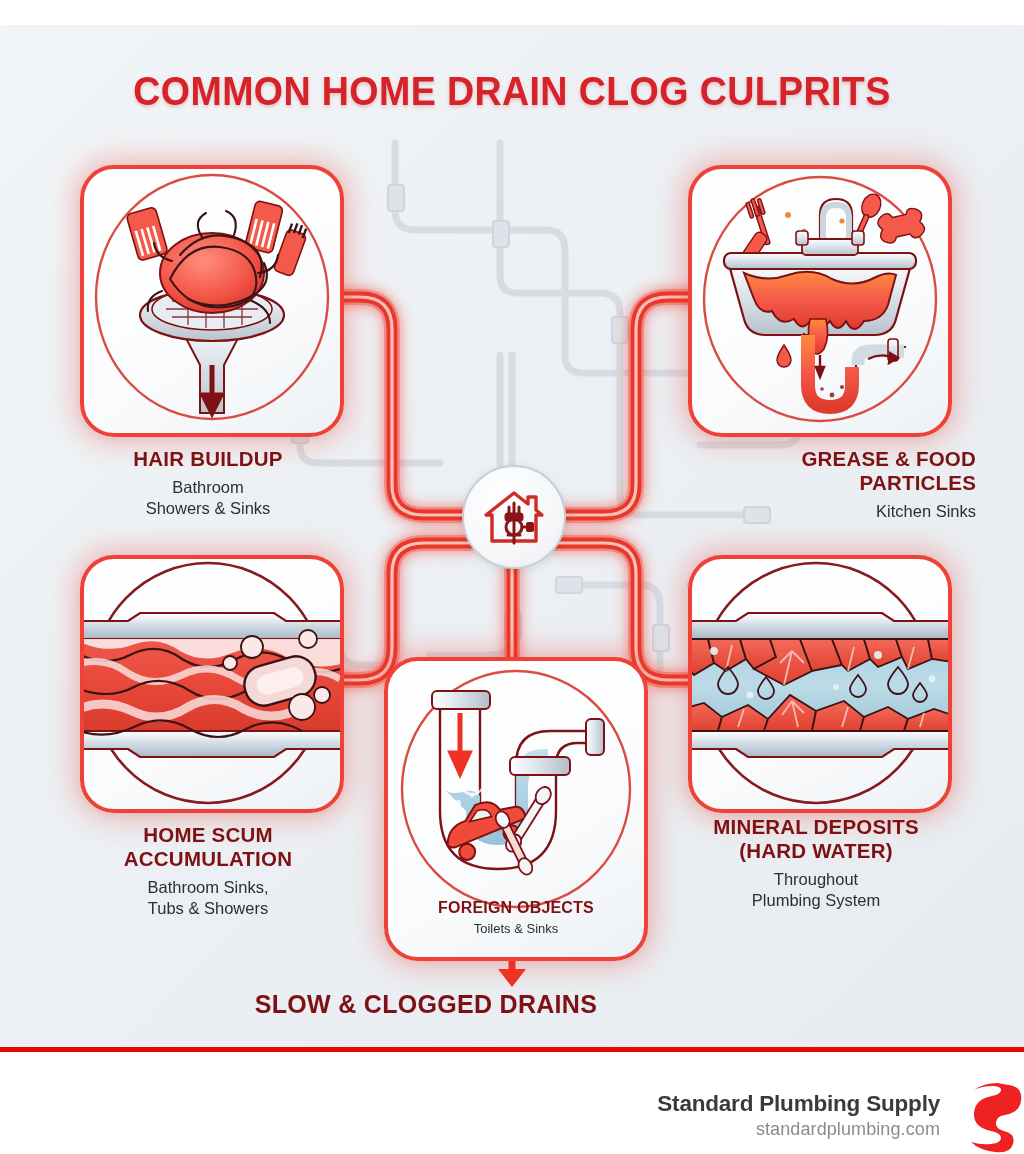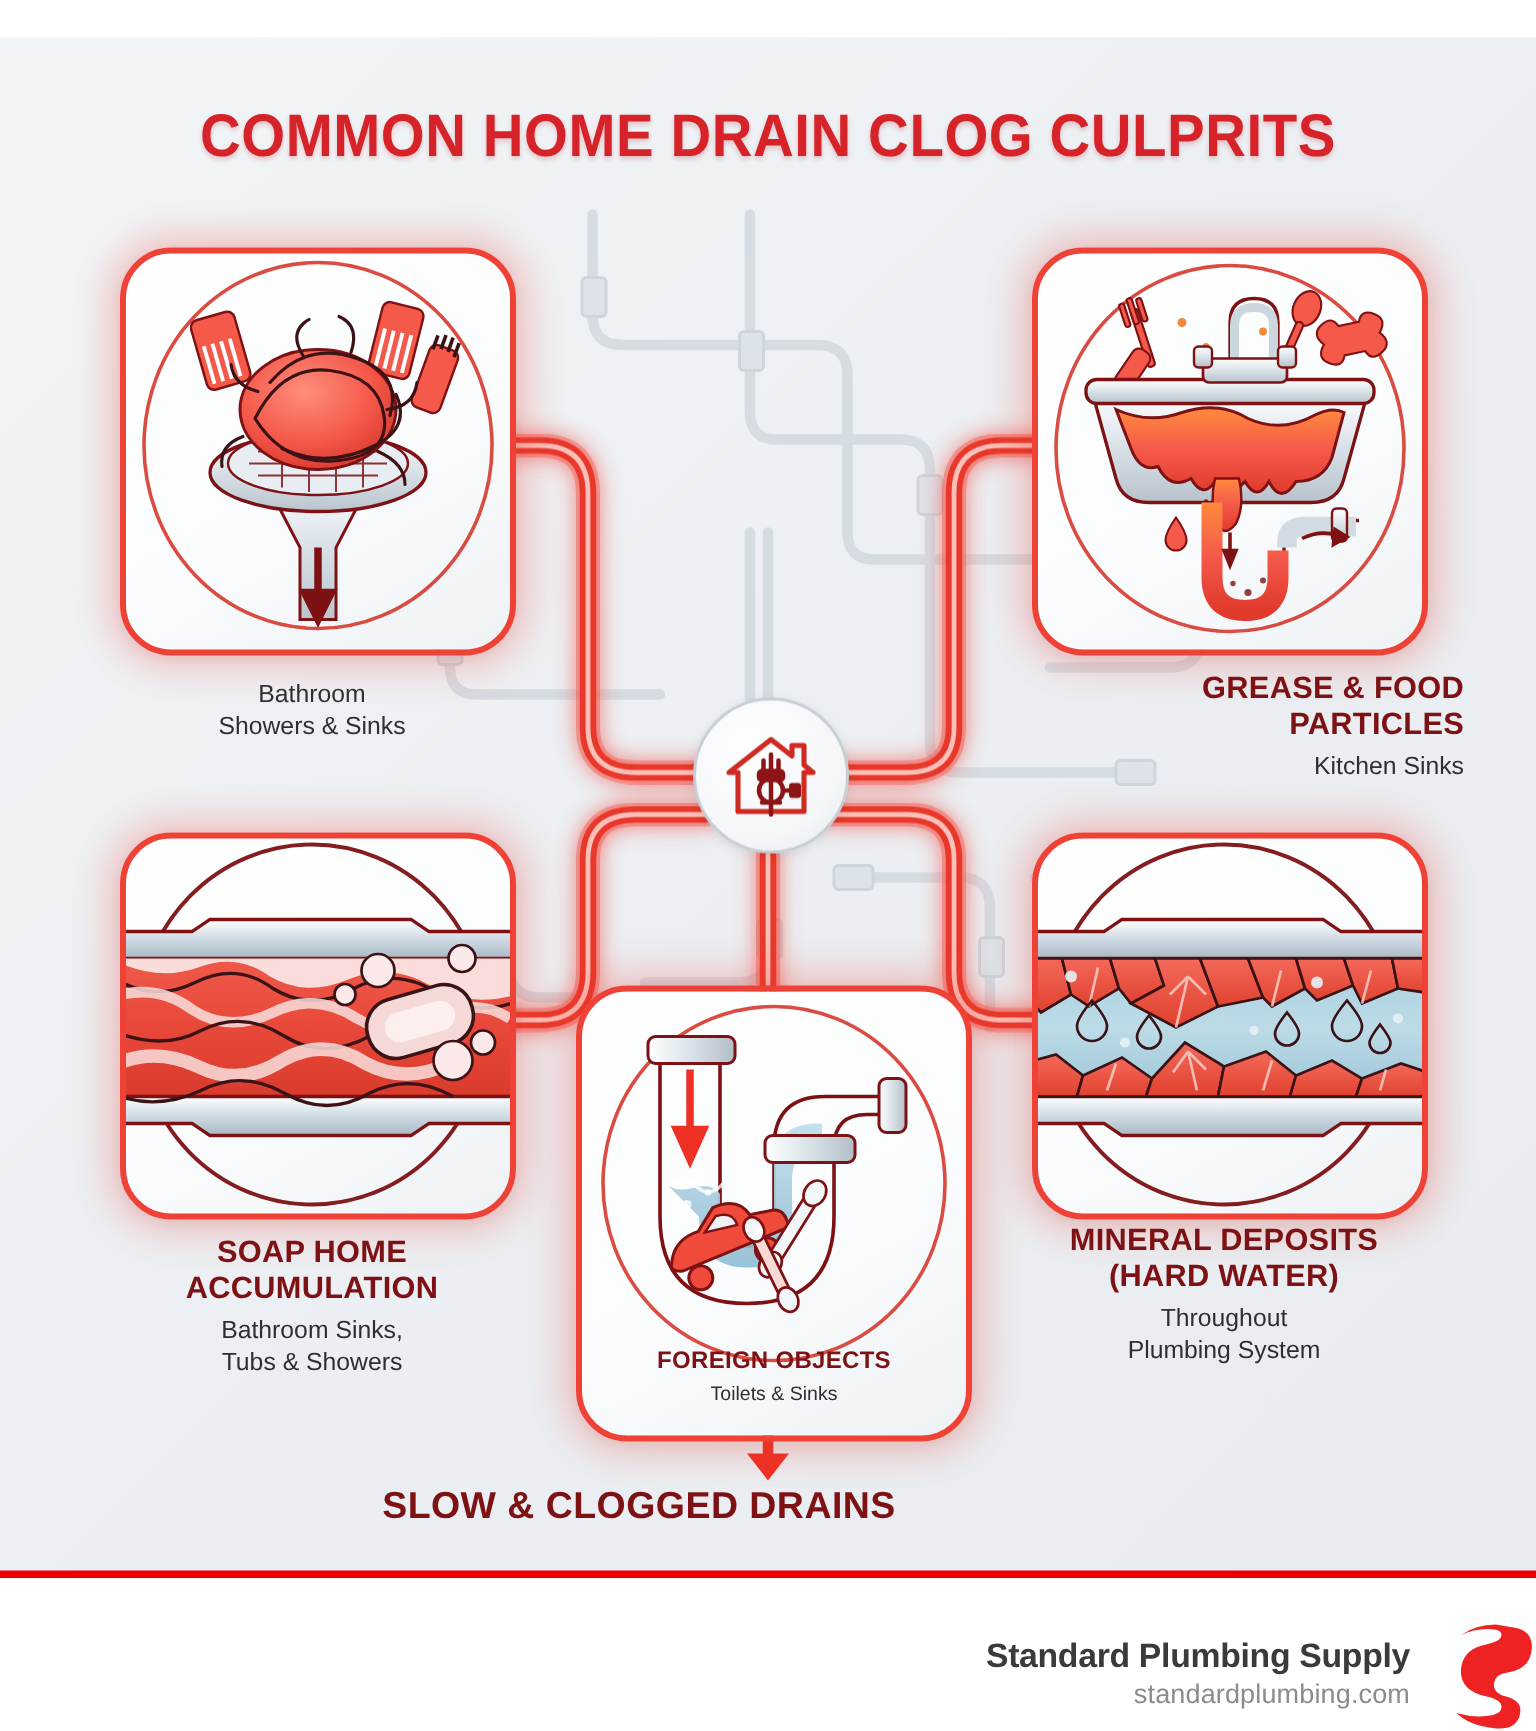--- a/index.html
+++ b/index.html
@@ -262,20 +262,21 @@
           <path d="M168 132 q18 8 18 22"></path>
         </g>
 
         <g stroke="#7d1113" stroke-width="5" fill="#7d1113">
           <line x1="128" y1="196" x2="128" y2="230"></line>
           <polygon points="119,226 137,226 128,244"></polygon>
         </g>
       </svg>
     </div>
     <div class="caption" style="left:48px;top:422px;">
+      <div class="cap-title">HAIR BUILDUP</div>
       <div class="cap-sub">
         <span>Bathroom</span><br>
         <span>Showers &amp; Sinks</span>
       </div>
     </div>
 
     <div class="card" style="left:688px;top:140px;width:256px;height:264px;">
       <svg class="card-art" viewBox="0 0 256 264">
         <defs>
           <linearGradient id="grease" x1="0" y1="0" x2="0" y2="1">
@@ -396,21 +397,21 @@
           <circle cx="168" cy="88" r="11"></circle>
           <circle cx="224" cy="80" r="9"></circle>
           <circle cx="146" cy="104" r="7"></circle>
           <circle cx="218" cy="148" r="13"></circle>
           <circle cx="238" cy="136" r="8"></circle>
         </g>
       </svg>
     </div>
     <div class="caption" style="left:48px;top:798px;">
       <div class="cap-title">
-        <span>SOAP HOME</span><br>
+        <span>HOME SCUM</span><br>
         <span>ACCUMULATION</span>
       </div>
       <div class="cap-sub">
         <span>Bathroom Sinks,</span><br>
         <span>Tubs &amp; Showers</span>
       </div>
     </div>
 
     <div class="card" style="left:688px;top:530px;width:256px;height:250px;">
       <svg class="card-art" viewBox="0 0 256 250">

